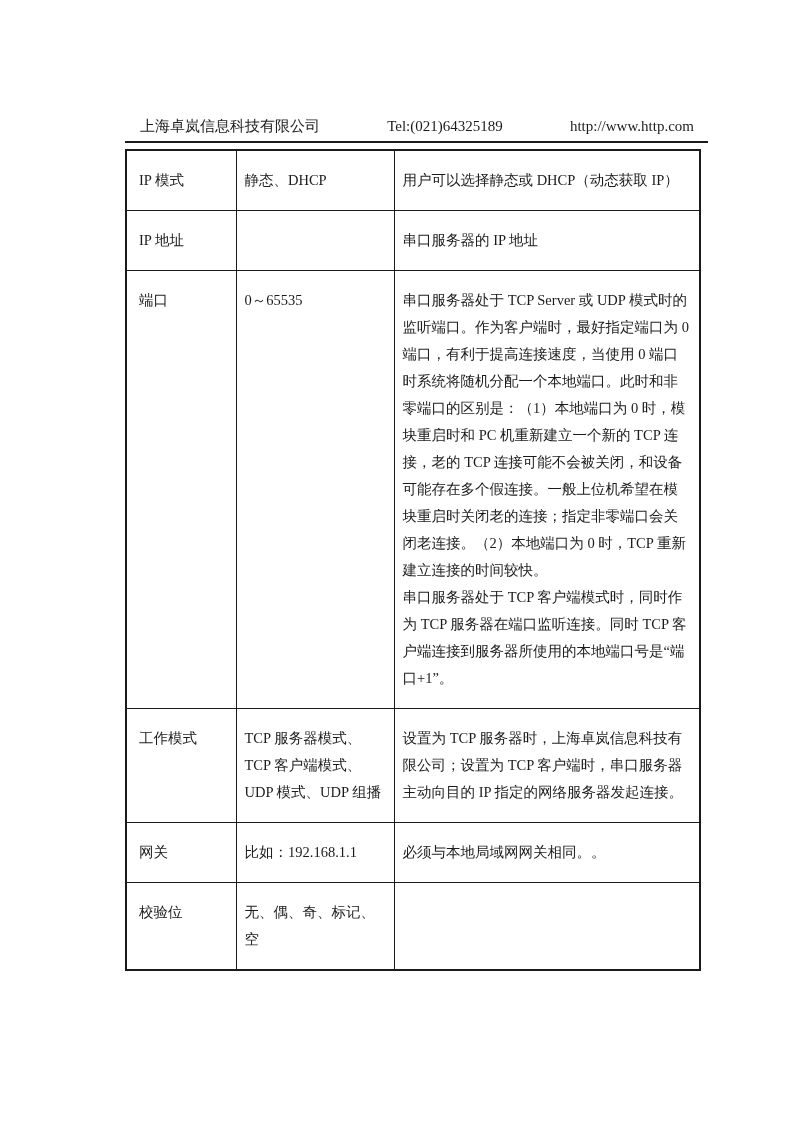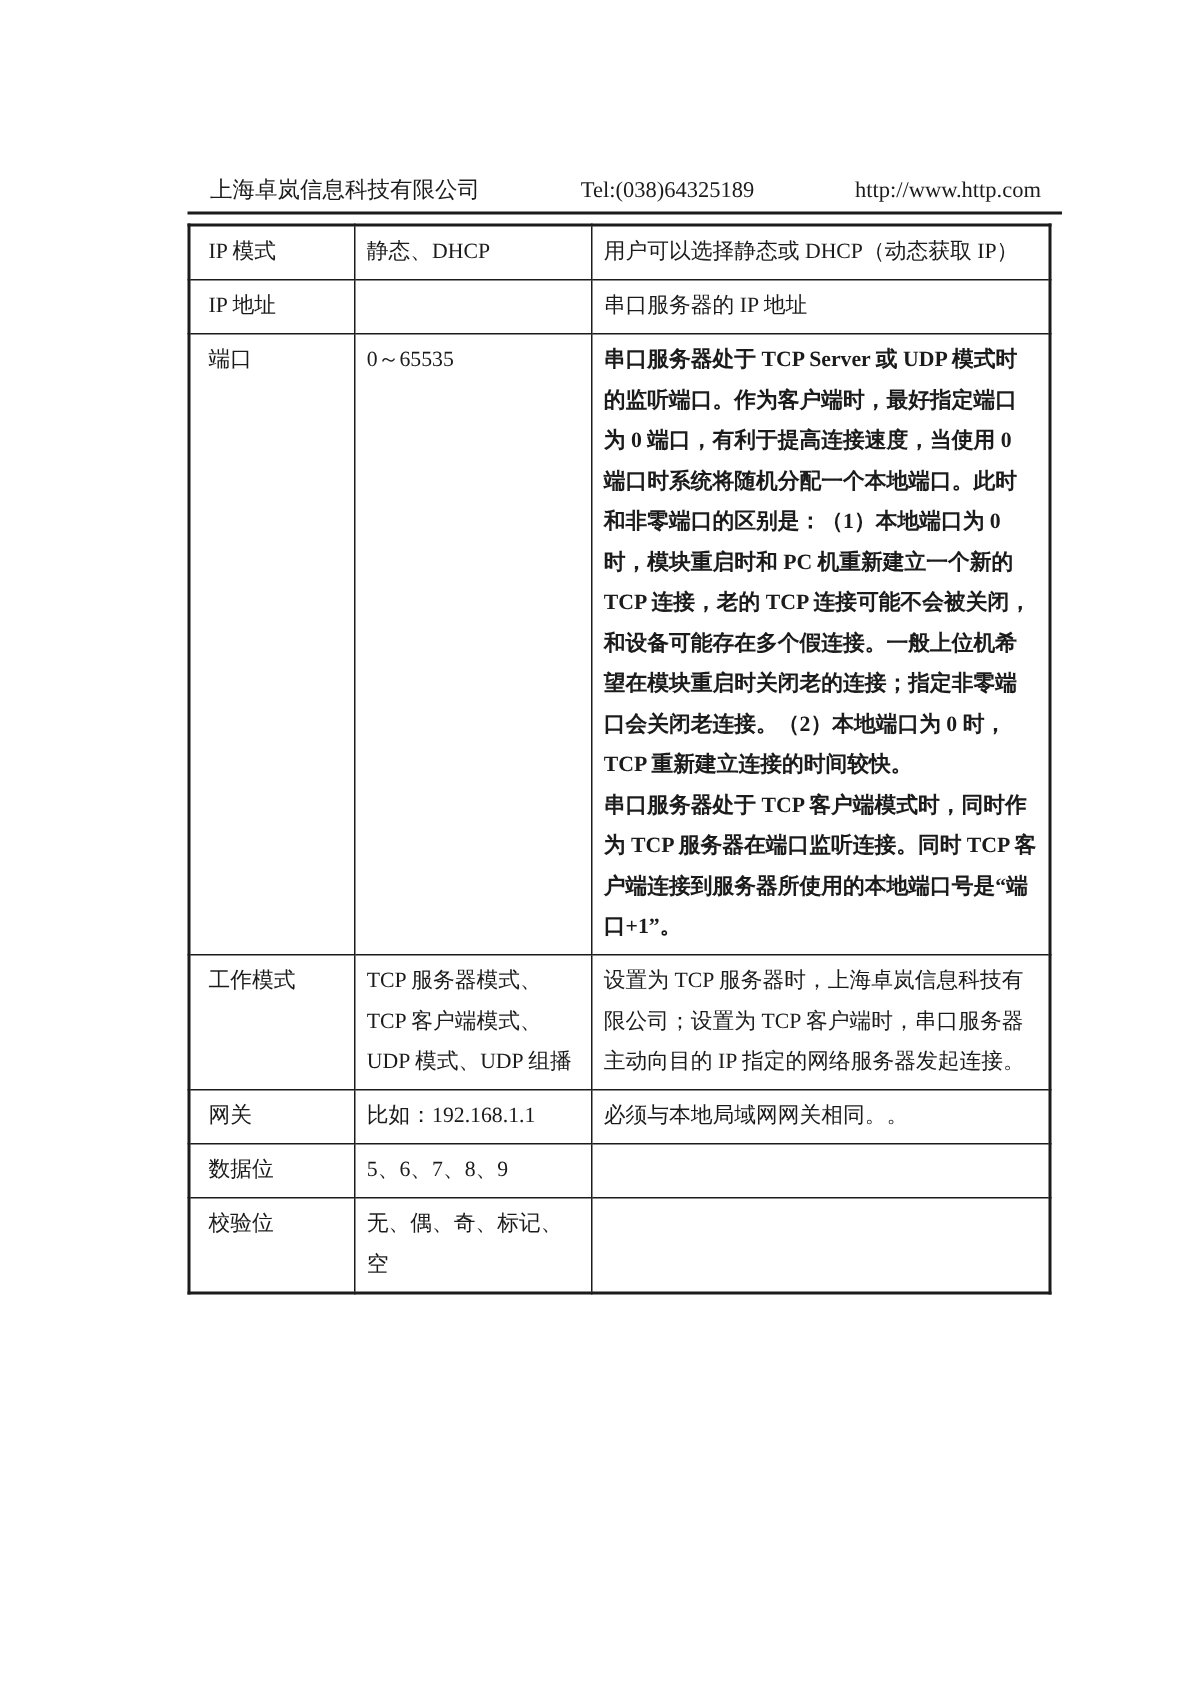--- a/index.html
+++ b/index.html
@@ -22,41 +22,41 @@
   .doc-table {
     border-collapse:collapse;
     table-layout:fixed;
     width:574px;
     margin-top:6px;
     border:2px solid #1b1b1b;
   }
   .doc-table td {
     border:1px solid #1b1b1b;
     vertical-align:top;
-    padding:4px 8px;
+    padding:16px 8px;
     line-height:27px;
     font-size:14.5px;
     overflow:hidden;
     word-break:break-word;
   }
   .doc-table td.c1 { padding-left:12px; }
-  .para { margin:0;font-weight:bold; }
+  .para { margin:0; }
   .r0{height:24px} .r1{height:24px} .r2{height:349px} .r3{height:82px}
   .r4{height:27px} .r5{height:28px} .r6{height:54px} .r7{height:53px}
   .r8{height:133px} .r9{height:30px} .r10{height:32px}
 </style>
 </head>
 <body>
 
 <div class="page">
   <div class="content">
 
     <div class="header">
       <span>上海卓岚信息科技有限公司</span>
-      <span>Tel:(038)64325189</span>
+      <span>Tel:(021)64325189</span>
       <span>http://www.http.com</span>
     </div>
 
     <table class="doc-table">
       <colgroup>
         <col style="width:110px">
         <col style="width:158px">
         <col style="width:306px">
       </colgroup>
       <tbody>
@@ -81,25 +81,20 @@
         <tr class="r3">
           <td class="c1">工作模式</td>
           <td class="c2">TCP 服务器模式、TCP 客户端模式、UDP 模式、UDP 组播</td>
           <td class="c3">设置为 TCP 服务器时，上海卓岚信息科技有限公司；设置为 TCP 客户端时，串口服务器主动向目的 IP 指定的网络服务器发起连接。</td>
         </tr>
         <tr class="r5">
           <td class="c1">网关</td>
           <td class="c2">比如：192.168.1.1</td>
           <td class="c3">必须与本地局域网网关相同。。</td>
         </tr>
-        <tr class="r9">
-          <td class="c1">数据位</td>
-          <td class="c2">5、6、7、8、9</td>
-          <td class="c3"></td>
-        </tr>
         <tr class="r10">
           <td class="c1">校验位</td>
           <td class="c2">无、偶、奇、标记、空</td>
           <td class="c3"></td>
         </tr>
       </tbody>
     </table>
 
   </div>
 </div>

